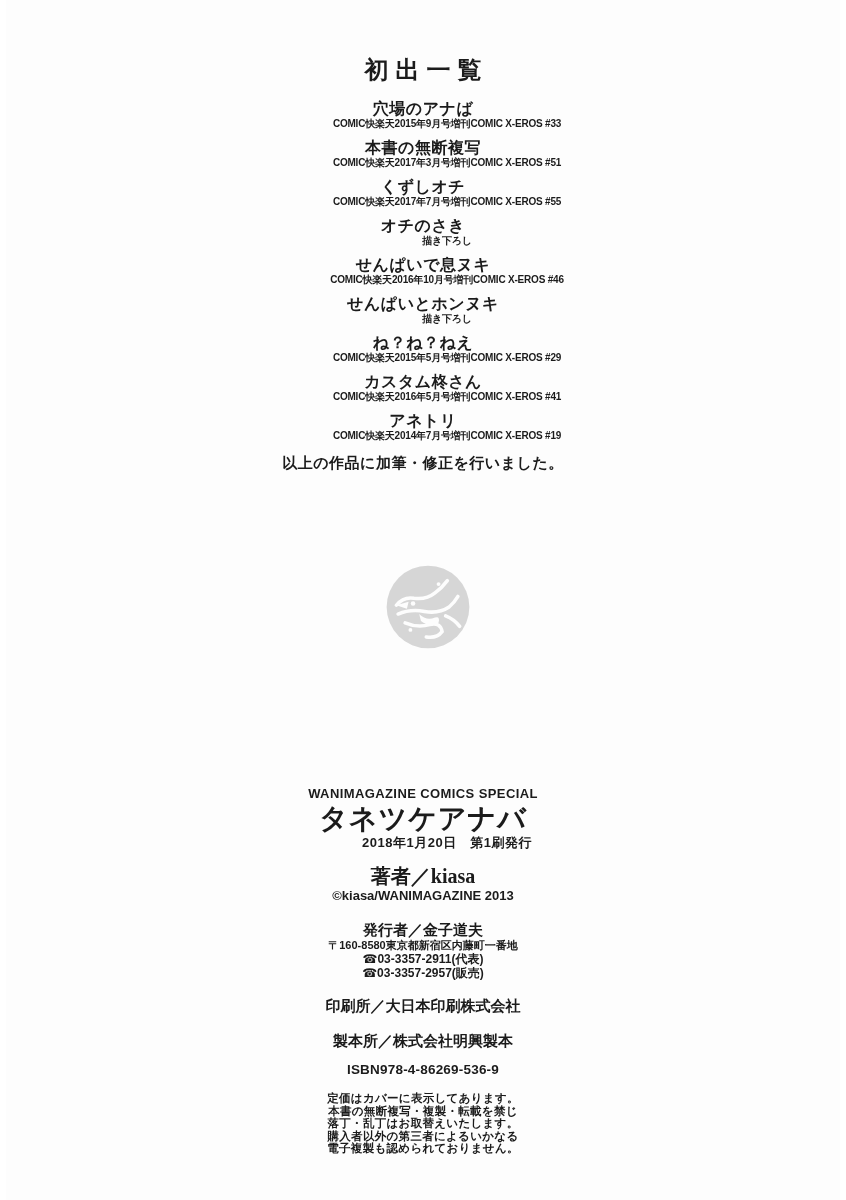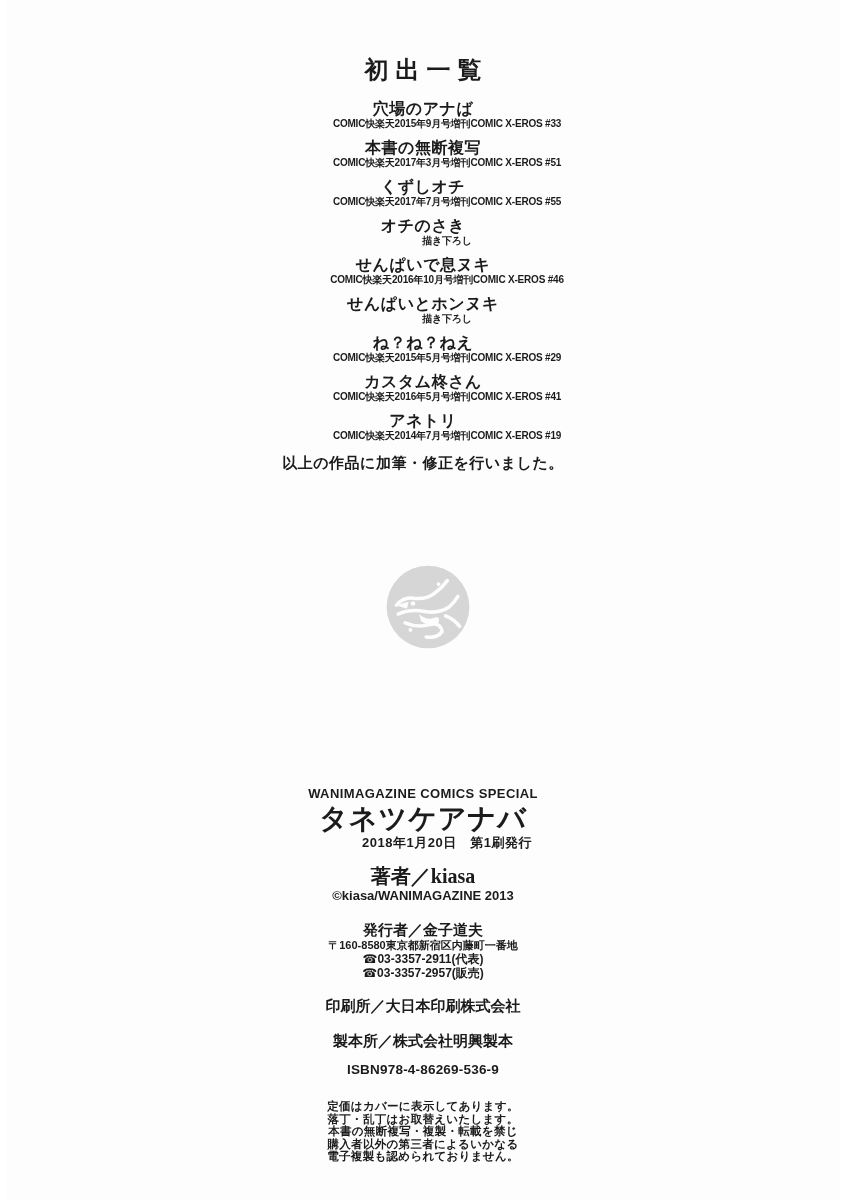--- a/index.html
+++ b/index.html
@@ -122,21 +122,21 @@
     line-height: 19px;
     margin-top: 16px;
   }
   .isbn-line {
     margin-top: 12px;
     font-size: 13.5px;
     line-height: 16px;
     letter-spacing: 0.2px;
   }
   .disclaimer-block {
-    margin-top: 22px;
+    margin-top: 14px;
   }
   .disclaimer-line {
     font-size: 11.5px;
     line-height: 12.6px;
     letter-spacing: 0.3px;
   }
 </style>
 </head>
 <body>
 
@@ -221,20 +221,20 @@
 
     <div class="printer-block">
       <div class="printer-line">印刷所／大日本印刷株式会社</div>
       <div class="bindery-line">製本所／株式会社明興製本</div>
     </div>
 
     <div class="isbn-line">ISBN978-4-86269-536-9</div>
 
     <div class="disclaimer-block">
       <div class="disclaimer-line">定価はカバーに表示してあります。</div>
+      <div class="disclaimer-line">本書の無断複写・複製・転載を禁じ</div>
       <div class="disclaimer-line">落丁・乱丁はお取替えいたします。</div>
-      <div class="disclaimer-line">本書の無断複写・複製・転載を禁じ</div>
       <div class="disclaimer-line">購入者以外の第三者によるいかなる</div>
       <div class="disclaimer-line">電子複製も認められておりません。</div>
     </div>
   </section>
 
 </div>
 
 </body></html>

